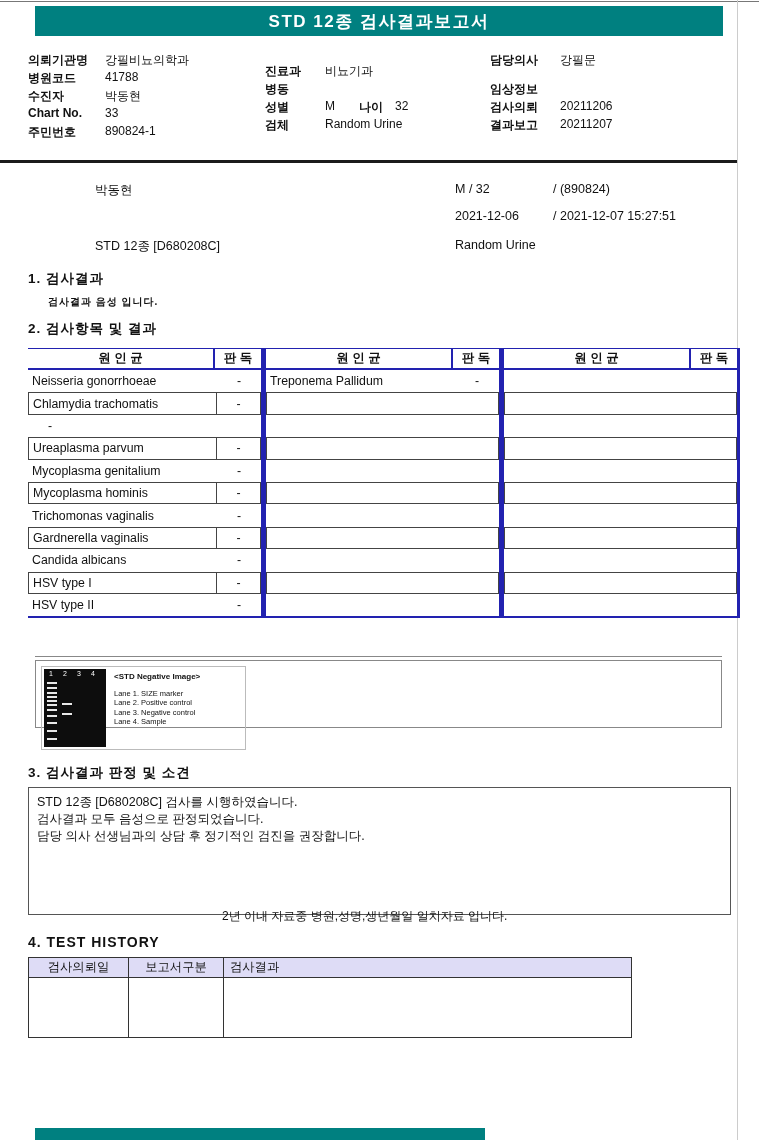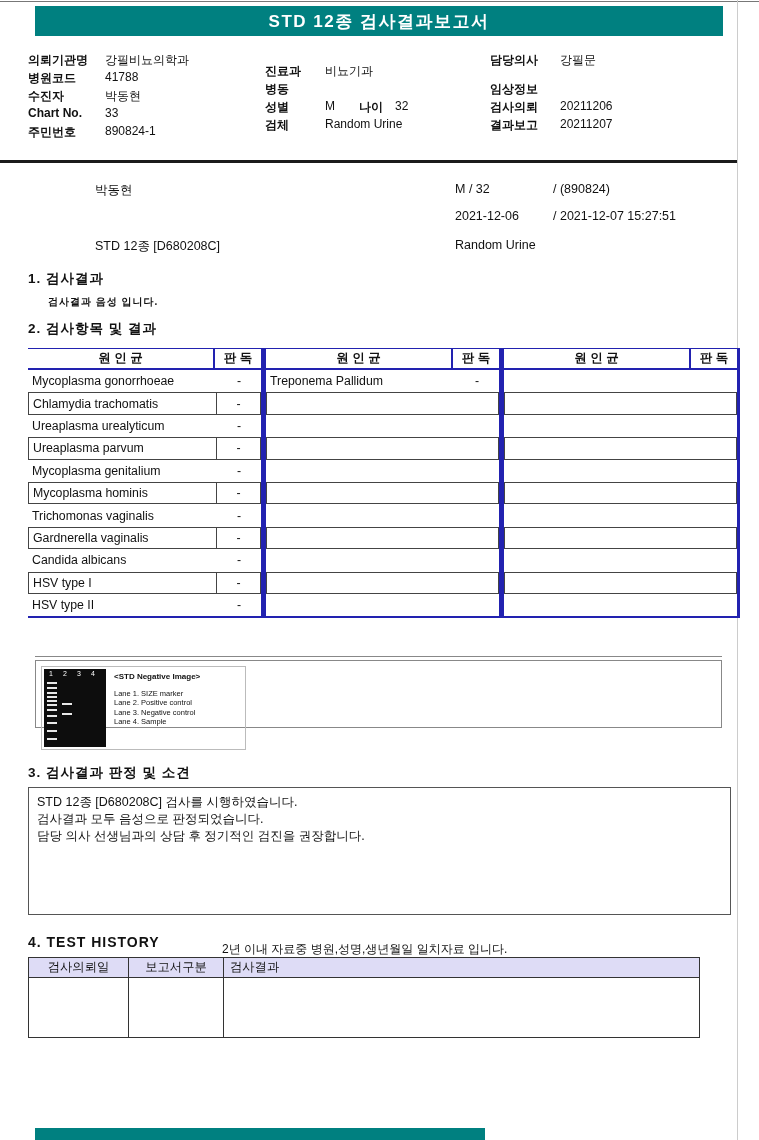--- a/index.html
+++ b/index.html
@@ -46,22 +46,22 @@
   .gel-inner{position:absolute;top:5px;left:5px;width:205px;height:84px;border:1px solid #bbb}
   .gel-img{position:absolute;top:2px;left:2px;width:62px;height:78px;background:#0d0d0d}
   .gel-num{position:absolute;top:1px;color:#fff;font-size:7px}
   .gel-band{position:absolute;height:2px;background:#e8e8e8}
   .gel-legend{position:absolute;left:72px;top:5px;font-size:7.5px;line-height:9.5px;white-space:nowrap}
   .gel-title{font-weight:bold;font-size:8px;margin-bottom:7px}
   
   .findings{position:absolute;top:787px;left:28px;width:703px;height:128px;border:1px solid #555;
     padding:6px 8px;font-size:12.5px;line-height:17px}
   
-  .note{position:absolute;left:222px;top:941px;font-size:12px;white-space:nowrap}
-  .history{position:absolute;top:957px;left:28px;width:672px}
+  .note{position:absolute;left:222px;top:908px;font-size:12px;white-space:nowrap}
+  .history{position:absolute;top:957px;left:28px;width:604px}
   .h-head{display:flex;height:21px;background:#dedcf6;border:1px solid #333;font-size:12.3px}
   .h-cell{display:flex;align-items:center;justify-content:center;border-right:1px solid #333}
   .h-cell.c0{width:100px}
   .h-cell.c1{width:95px}
   .h-cell.c2{flex:1;border-right:none;justify-content:flex-start;padding-left:6px}
   .h-body{height:60px;border:1px solid #333;border-top:none;position:relative}
   .h-body .vline{position:absolute;top:0;bottom:0;width:1px;background:#333}
   .footer-bar{position:absolute;bottom:0;left:35px;width:450px;height:12px;background:#008080}
   .s4-h{font-size:14px}
 </style>
@@ -156,29 +156,28 @@
 
   <div class="sec-h" style="top:320px">2. 검사항목 및 결과</div>
 
   <div class="results" id="results-groups">
       <div class="rgroup">
         <div class="rheader">
           <div class="ph">원  인  균</div>
           <div class="rh">판  독</div>
         </div>
         <div class="rrow">
-          <div class="nm">Mycoplasma gonorrhoeae</div>
+          <div class="nm">Neisseria gonorrhoeae</div>
           <div class="rs">-</div>
         </div>
         <div class="rrow boxed">
           <div class="nm">Chlamydia trachomatis</div>
           <div class="rs div">-</div>
         </div>
         <div class="rrow">
-          <div class="nm">Ureaplasma urealyticum</div>
           <div class="rs">-</div>
         </div>
         <div class="rrow boxed">
           <div class="nm">Ureaplasma parvum</div>
           <div class="rs div">-</div>
         </div>
         <div class="rrow">
           <div class="nm">Mycoplasma genitalium</div>
           <div class="rs">-</div>
         </div>

